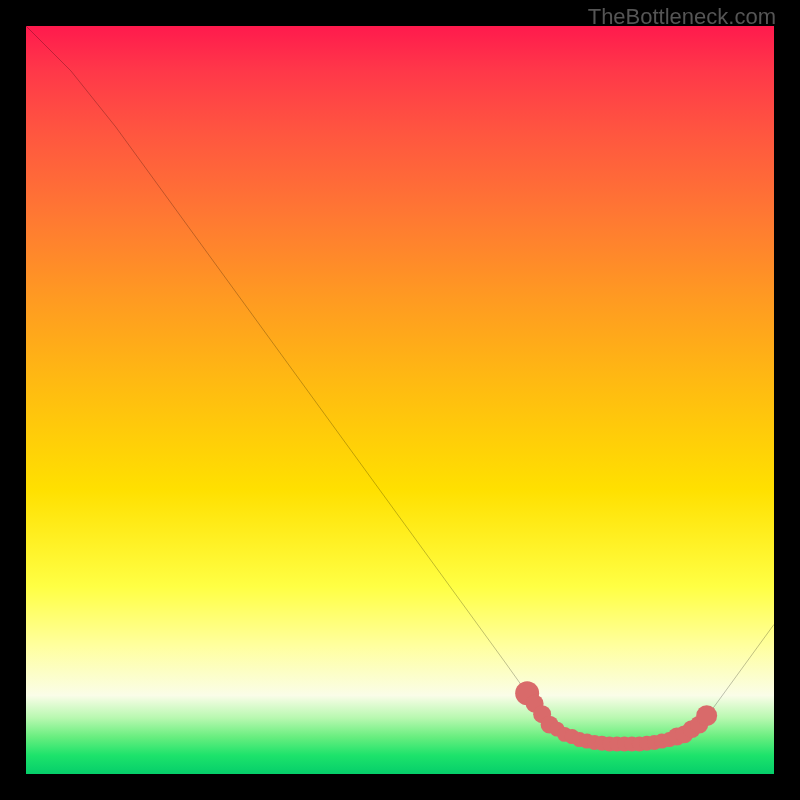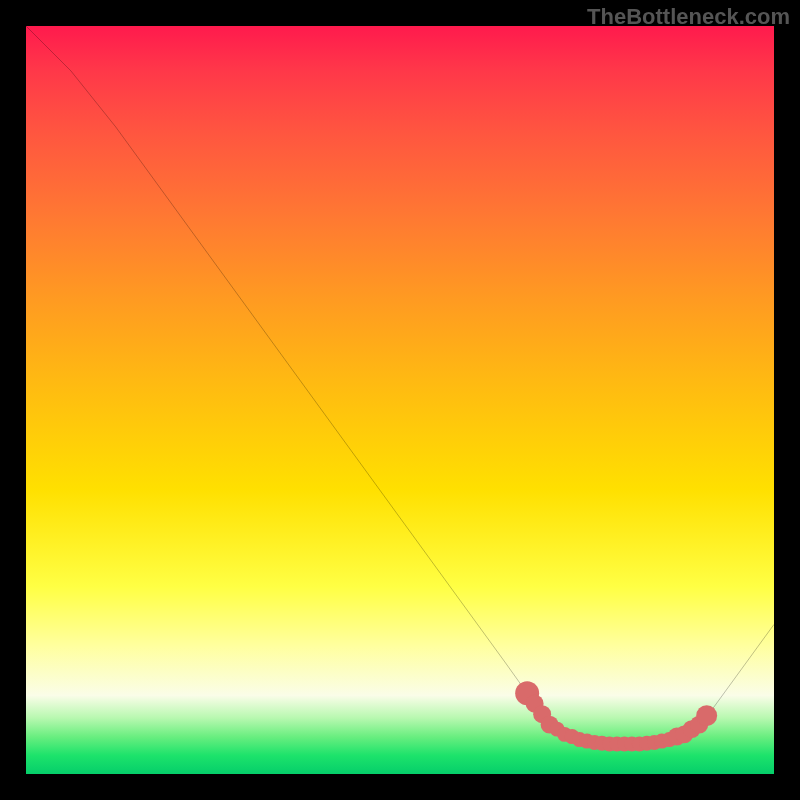--- a/index.html
+++ b/index.html
@@ -6,24 +6,24 @@
   body {
     width: 800px;
     height: 800px;
     background: #000;
     position: relative;
     font-family: Arial, sans-serif;
   }
   .watermark {
     position: absolute;
     top: 4px;
-    right: 10px;
+    right: 24px;
     color: #555;
     font-size: 22px;
-    font-weight: bold;
+    font-weight: normal;
     z-index: 10;
   }
   .plot-area {
     position: absolute;
     left: 26px;
     top: 26px;
     width: 748px;
     height: 748px;
   }
   .gradient-bg {

